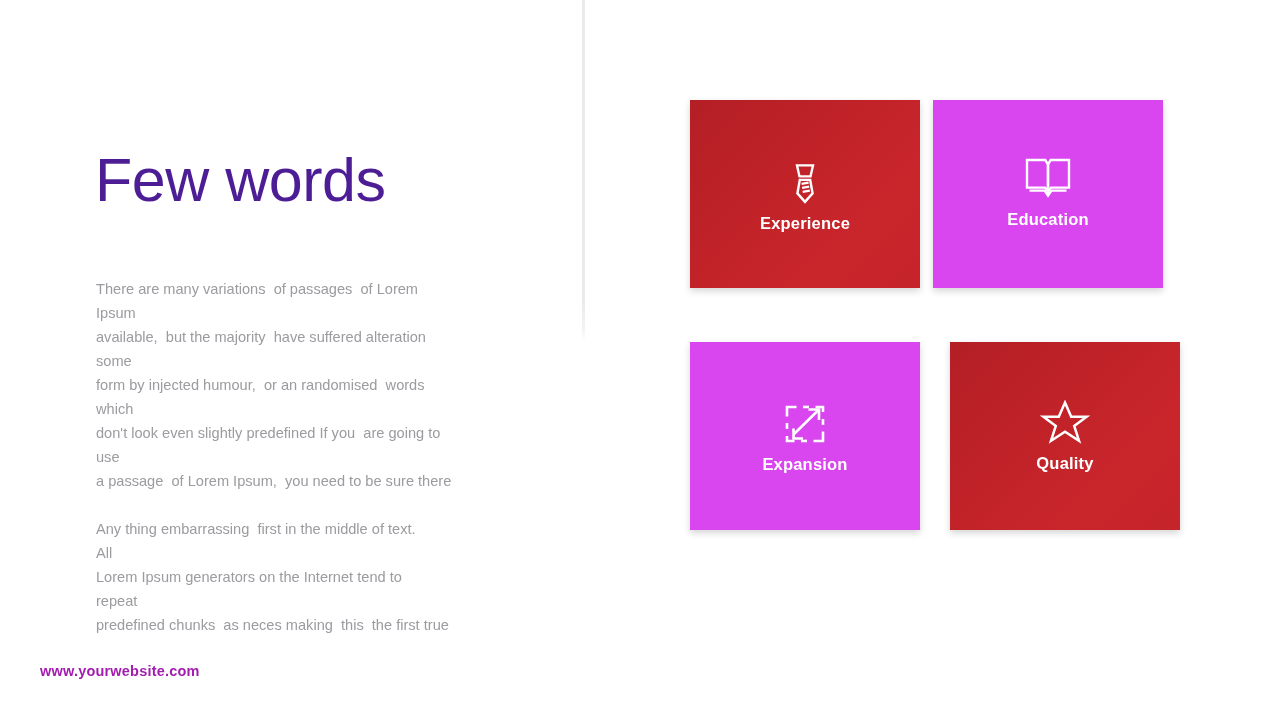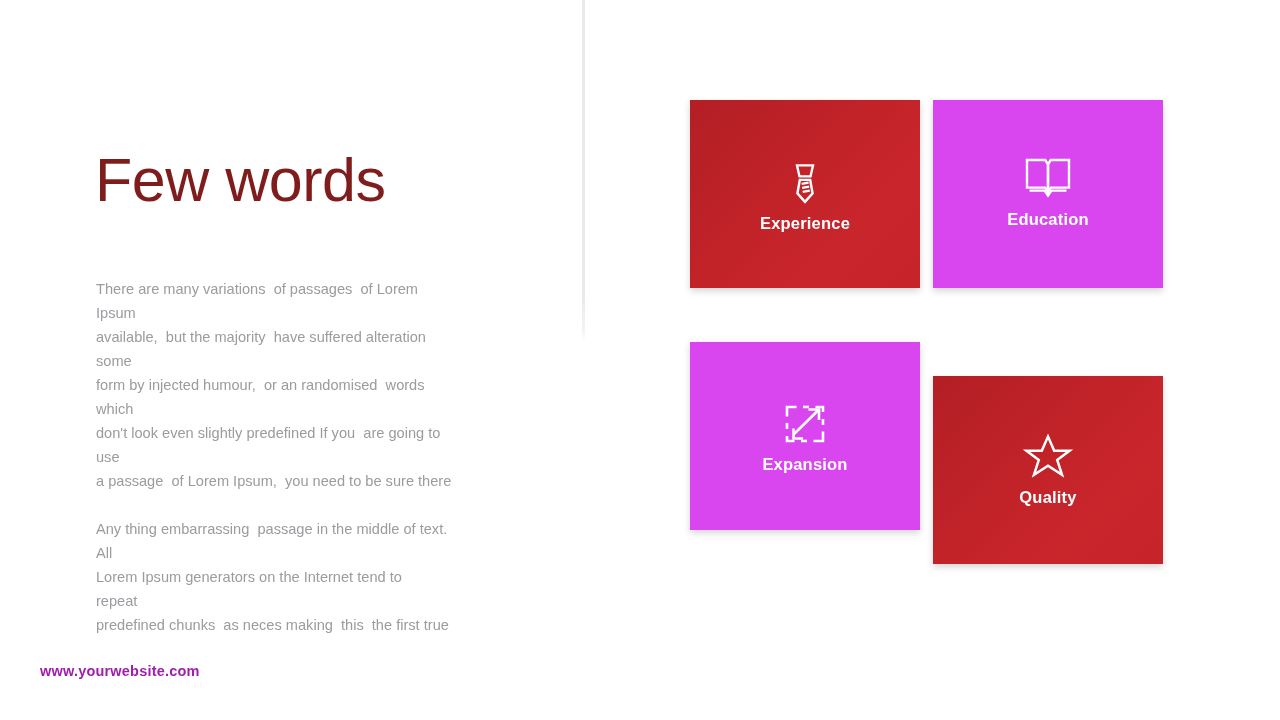--- a/index.html
+++ b/index.html
@@ -27,21 +27,21 @@
     top: 0;
     width: 583px;
     height: 720px;
   }
   #page-title {
     position: absolute;
     left: 95px;
     top: 148px;
     font-size: 61px;
     font-weight: 300;
-    color: #7f1d1d;
+    color: #4c1d95;
     letter-spacing: -0.5px;
     line-height: 1.05;
     white-space: nowrap;
   }
   #body-copy {
     position: absolute;
     left: 96px;
     top: 277px;
     width: 420px;
     font-size: 14.6px;
@@ -88,21 +88,21 @@
   .tile {
     position: absolute;
     width: 230px;
     height: 188px;
     box-shadow: 0 3px 7px rgba(0,0,0,0.17);
     overflow: hidden;
   }
   .tile.pos-tl { left: 0;     top: 0; }
   .tile.pos-tr { left: 243px; top: 0; }
   .tile.pos-bl { left: 0;     top: 242px; }
-  .tile.pos-br { left: 243px; top: 242px; margin-top: 34px; }
+  .tile.pos-br { left: 260px; top: 242px; }
 
   .tile.red {
     background: linear-gradient(135deg, #b31f25 0%, #bf2228 38%, #c9262c 72%, #c5242a 100%);
   }
   .tile.black {
     background: #d946ef;
   }
 
   .tile-inner {
     position: absolute;
@@ -145,21 +145,21 @@
         <span class="line">Ipsum</span>
         <span class="line">available,  but the majority  have suffered alteration</span>
         <span class="line">some</span>
         <span class="line">form by injected humour,  or an randomised  words</span>
         <span class="line">which</span>
         <span class="line">don't look even slightly predefined If you  are going to</span>
         <span class="line">use</span>
         <span class="line">a passage  of Lorem Ipsum,  you need to be sure there</span>
       </div>
       <div class="para">
-        <span class="line">Any thing embarrassing  passage in the middle of text.</span>
+        <span class="line">Any thing embarrassing  first in the middle of text.</span>
         <span class="line">All</span>
         <span class="line">Lorem Ipsum generators on the Internet tend to</span>
         <span class="line">repeat</span>
         <span class="line">predefined chunks  as neces making  this  the first true</span>
       </div>
     </div>
 
     <div id="divider-line"></div>
 
     <div id="footer-url">www.yourwebsite.com</div>

